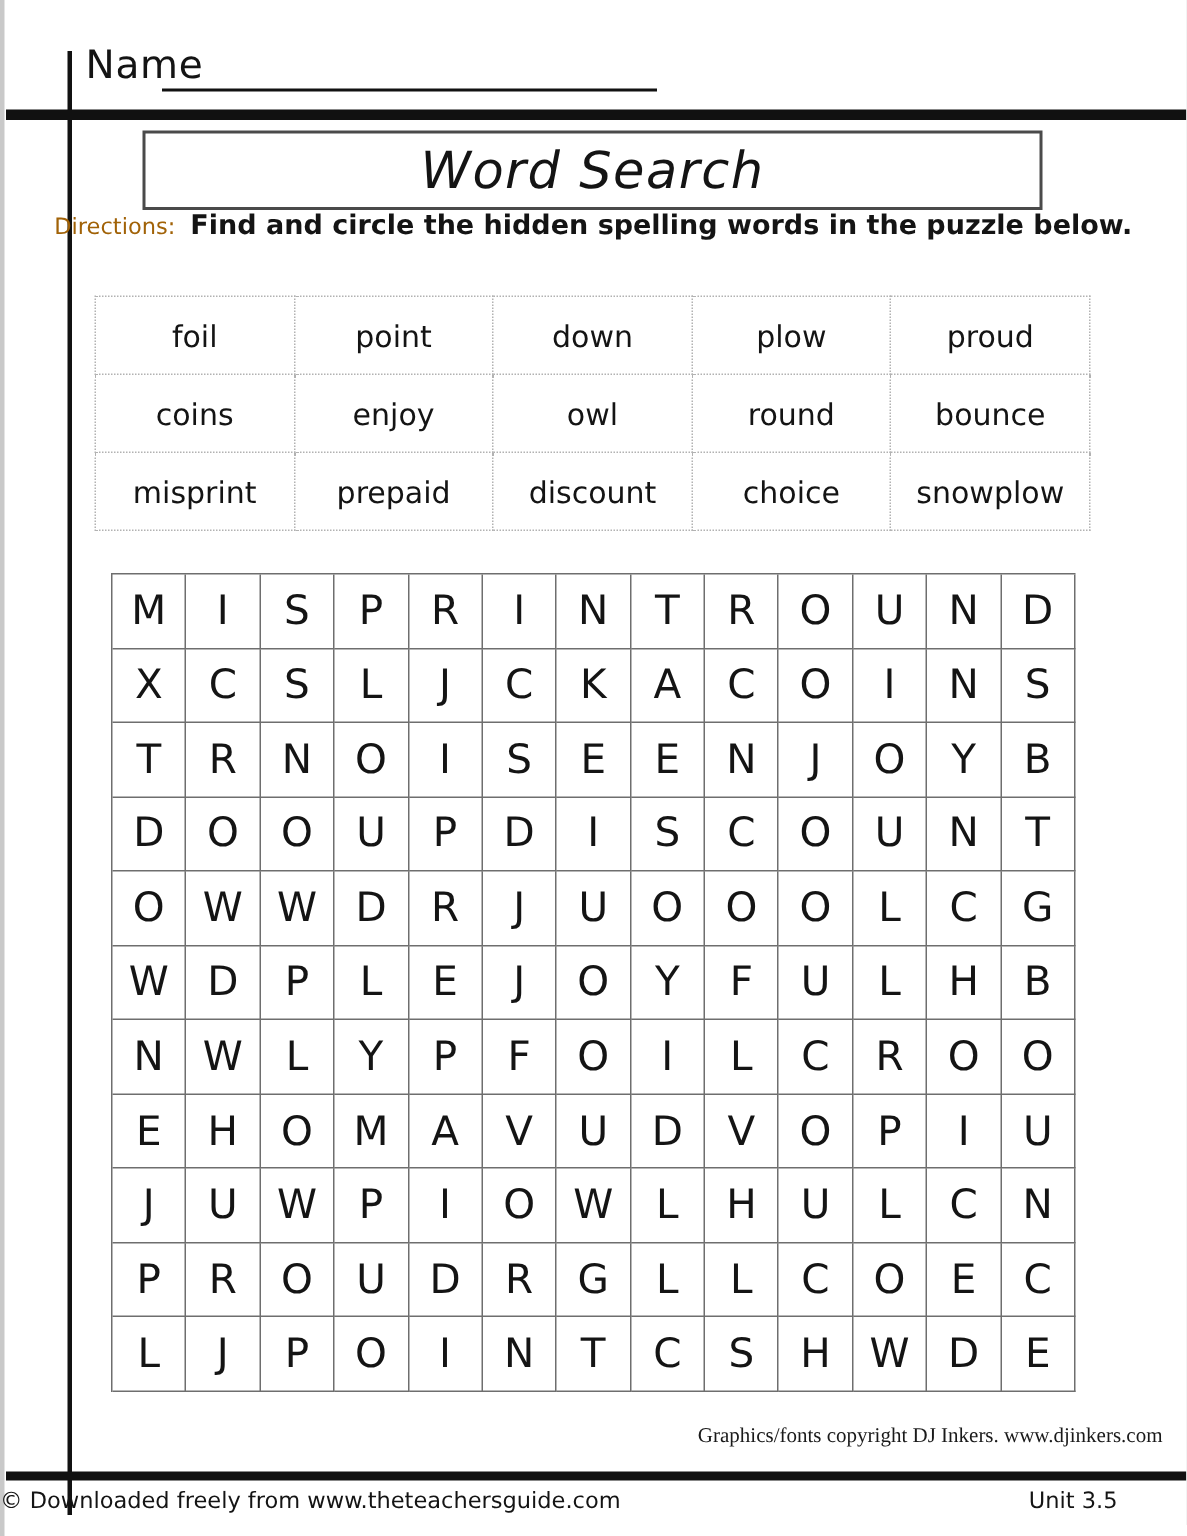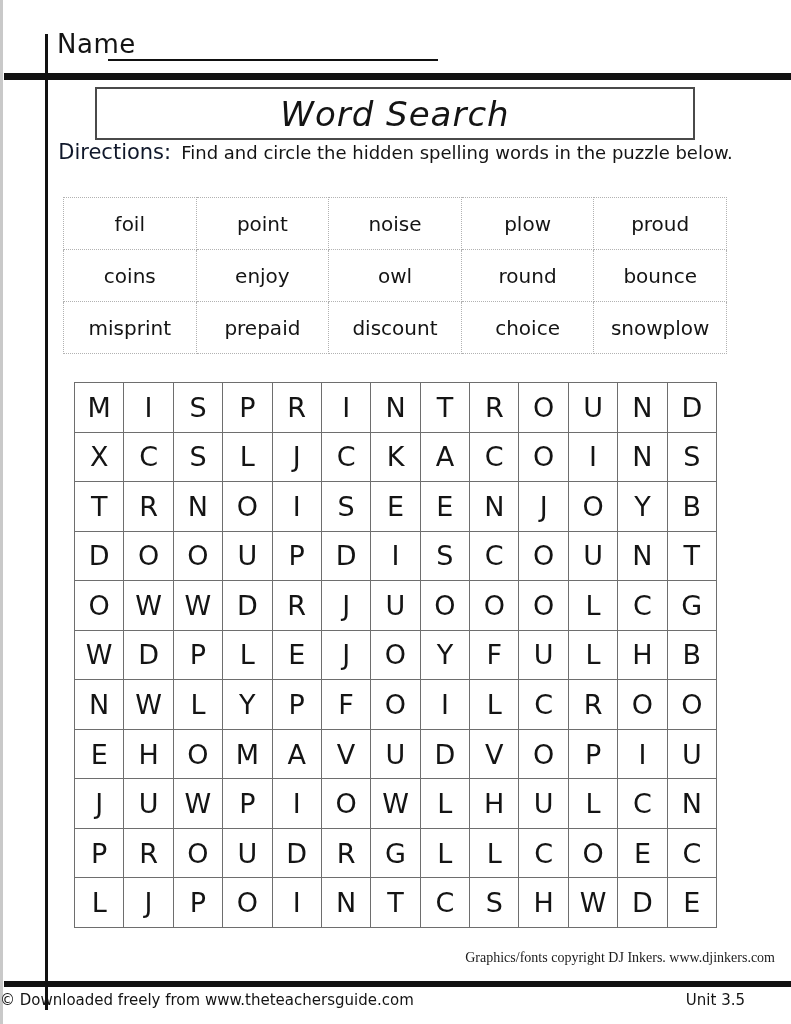--- a/index.html
+++ b/index.html
@@ -64,22 +64,22 @@
     letter-spacing: 1px;
     font-style: italic;
   }
   .directions {
     position: absolute;
     left: 0; top: 140px;
     width: 100%;
     text-align: center;
     white-space: nowrap;
   }
-  .dir-label { font-size: 21px; color: #0f172a; }
-  .dir-text  { font-size: 18px; font-weight: 400; margin-left: 5px; }
+  .dir-label { font-size: 15px; color: #a16207; }
+  .dir-text  { font-size: 18px; font-weight: 700; margin-left: 5px; }
   table.word-table {
     position: absolute;
     left: 63px; top: 197px;
     width: 664px; height: 157px;
     border-collapse: collapse;
     table-layout: fixed;
   }
   table.word-table td {
     border: 1px dotted #b2b2b2;
     text-align: center;
@@ -146,21 +146,21 @@
   <div class="directions">
     <span class="dir-label">Directions:</span>
     <span class="dir-text">Find and circle the hidden spelling words in the puzzle below.</span>
   </div>
 
   <table class="word-table">
     <tbody>
         <tr>
           <td>foil</td>
           <td>point</td>
-          <td>noise</td>
+          <td>down</td>
           <td>plow</td>
           <td>proud</td>
         </tr>
         <tr>
           <td>coins</td>
           <td>enjoy</td>
           <td>owl</td>
           <td>round</td>
           <td>bounce</td>
         </tr>

